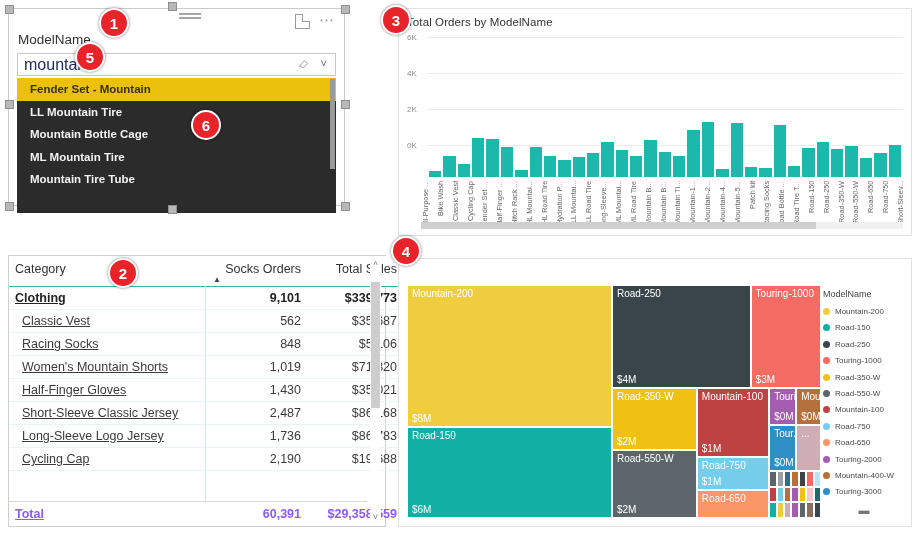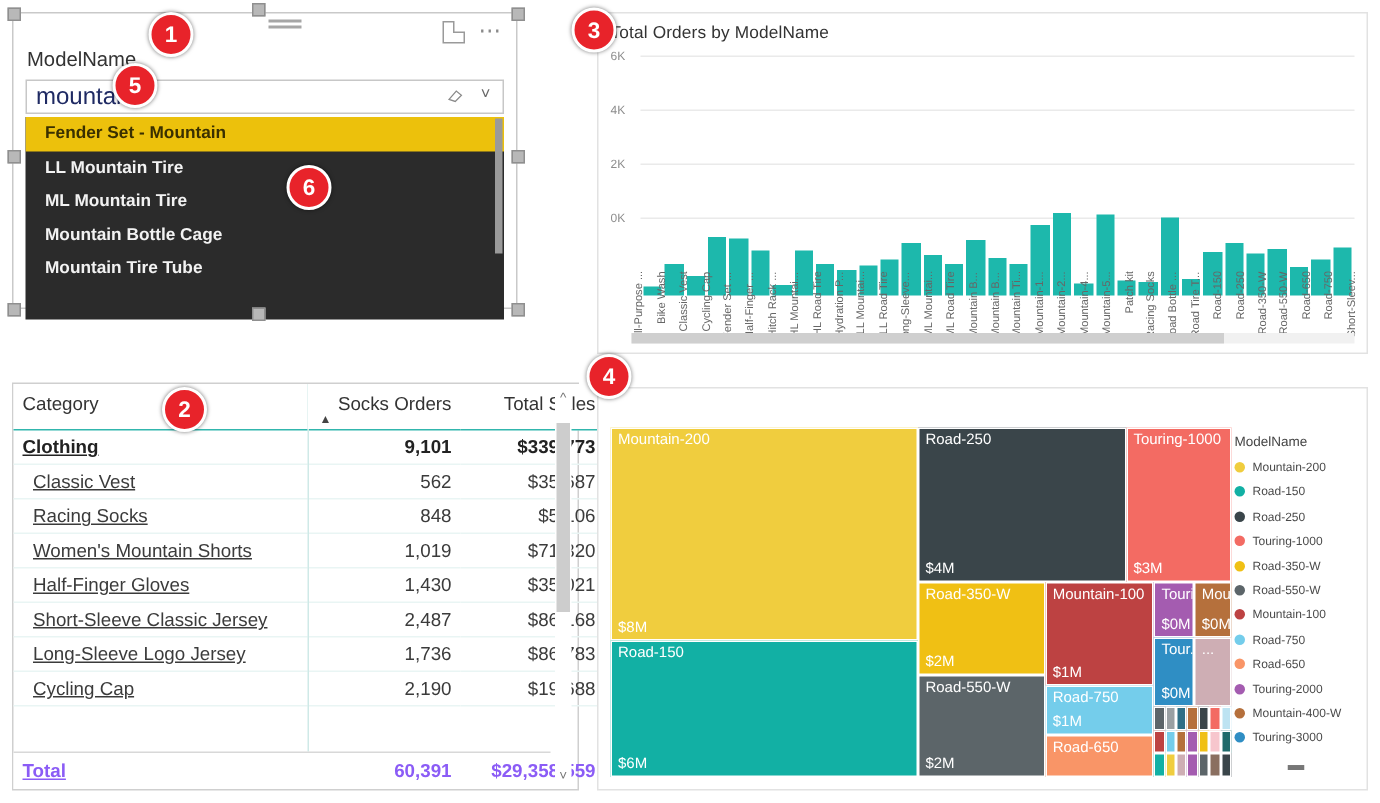--- a/index.html
+++ b/index.html
@@ -65,21 +65,21 @@
   #tbl .totalrow table{width:358px;}
   #tbl .totalrow td{font-weight:bold;color:#8b5cf6;border-bottom:none;padding:5px 6px;}
   .clipped{position:absolute;left:0;bottom:29px;width:358px;height:12px;overflow:hidden;}
   .tscroll{position:absolute;right:4px;top:4px;width:11px;bottom:4px;background:#fff;}
   .tscroll .thumb{position:absolute;left:1px;top:22px;width:9px;height:126px;background:#cdcdcd;}
   .tscroll .up,.tscroll .dn{position:absolute;left:1px;font-size:9px;color:#777;width:9px;text-align:center;}
   .tscroll .up{top:0;} .tscroll .dn{bottom:0;}
 
   
   #bar{left:398px;top:8px;width:514px;height:228px;}
-  .bar-plot{position:absolute;left:8px;top:28px;right:8px;height:160px;}
+  .bar-plot{position:absolute;left:8px;top:28px;right:8px;height:140px;}
   .ylab{position:absolute;left:0;font-size:8px;color:#8d8d8d;width:16px;text-align:left;}
   .grid{position:absolute;left:20px;right:0;height:1px;background:#eaeaea;}
   .bars{position:absolute;left:22px;right:2px;bottom:0;height:112px;display:flex;
         align-items:flex-end;gap:2px;}
   .bars .b{flex:1 1 0;background:#1db8ac;}
   .xlabs{position:absolute;left:22px;right:2px;top:172px;height:50px;display:flex;gap:2px;}
   .xlabs span{flex:1 1 0;font-size:7.4px;color:#666;writing-mode:vertical-rl;
       transform:rotate(180deg);white-space:nowrap;overflow:hidden;height:48px;
       text-align:right;}
   .hscroll{position:absolute;left:22px;right:8px;bottom:6px;height:7px;background:#f1f1f1;}
@@ -116,22 +116,22 @@
     <input value="mountain" style="">
     <svg class="eraser" viewBox="0 0 16 16">
       <path d="M2 12 L9 4 L14 8 L8 14 Z" fill="none" stroke="#8a8a8a" stroke-width="1.2"></path>
     </svg>
     <span class="chev">˅</span>
   </div>
 
   <div class="slicer-list">
     <div class="sl-item sel">Fender Set - Mountain</div>
     <div class="sl-item">LL Mountain Tire</div>
+    <div class="sl-item">Mountain Bottle Cage</div>
     <div class="sl-item">ML Mountain Tire</div>
-    <div class="sl-item">Mountain Bottle Cage</div>
     <div class="sl-item">Mountain Tire Tube</div>
 
     <div class="sl-scroll"></div>
   </div>
 </div>
 
 <div class="handle" style="left:5px;top:5px"></div>
 <div class="handle" style="left:168px;top:2px"></div>
 <div class="handle" style="left:341px;top:5px"></div>
 <div class="handle" style="left:5px;top:100px"></div>

